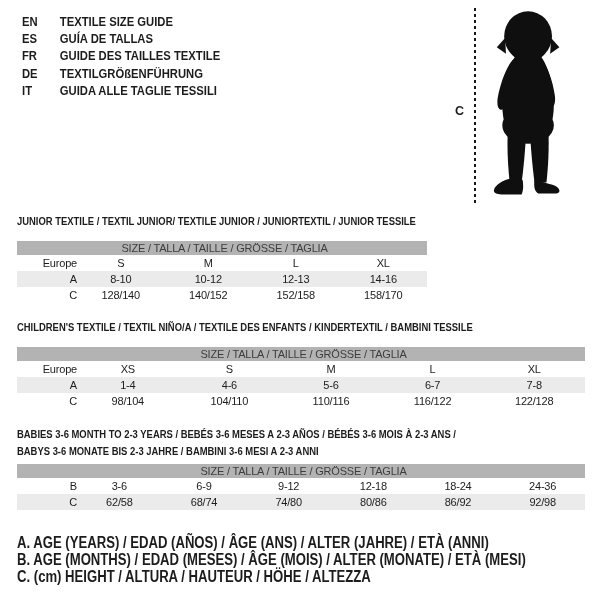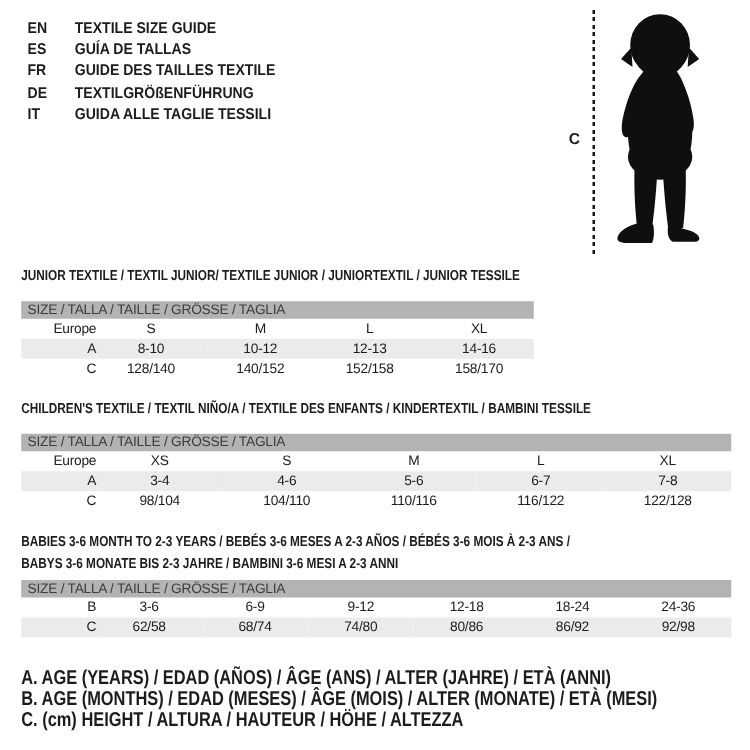--- a/index.html
+++ b/index.html
@@ -29,21 +29,21 @@
 
   
   .size-table{position:absolute;left:17px;border-collapse:collapse;table-layout:fixed;
               font-size:11px;letter-spacing:-0.2px;color:#1c1c1c;}
   .tbl1{top:241px;width:410px;}
   .tbl2{top:347px;width:568px;}
   .tbl3{top:464px;width:568px;}
   .size-table td{height:16px;padding:0;text-align:center;vertical-align:middle;}
   .size-table td.lbl{text-align:right;padding-left:4px;}
   .size-table col.c-label{width:60px;}
-  .size-table tr.bar td{background:#b3b3b3;text-align:left;padding-left:5px;height:14px;color:#3d3d3d;}
+  .size-table tr.bar td{background:#b3b3b3;text-align:center;padding-left:5px;height:14px;color:#3d3d3d;}
   .size-table tr.stripe td{background:#ebebeb;}
 
   
   .notes{position:absolute;left:17px;top:534px;font-weight:bold;font-size:16px;line-height:17px;}
 </style>
 </head>
 <body>
 
 <div class="canvas">
 
@@ -143,21 +143,21 @@
       <tr>
         <td class="lbl">Europe</td>
         <td>XS</td>
         <td>S</td>
         <td>M</td>
         <td>L</td>
         <td>XL</td>
       </tr>
       <tr class="stripe">
         <td class="lbl">A</td>
-        <td>3-4</td>
+        <td>1-4</td>
         <td>4-6</td>
         <td>5-6</td>
         <td>6-7</td>
         <td>7-8</td>
       </tr>
       <tr>
         <td class="lbl">C</td>
         <td>98/104</td>
         <td>104/110</td>
         <td>110/116</td>

